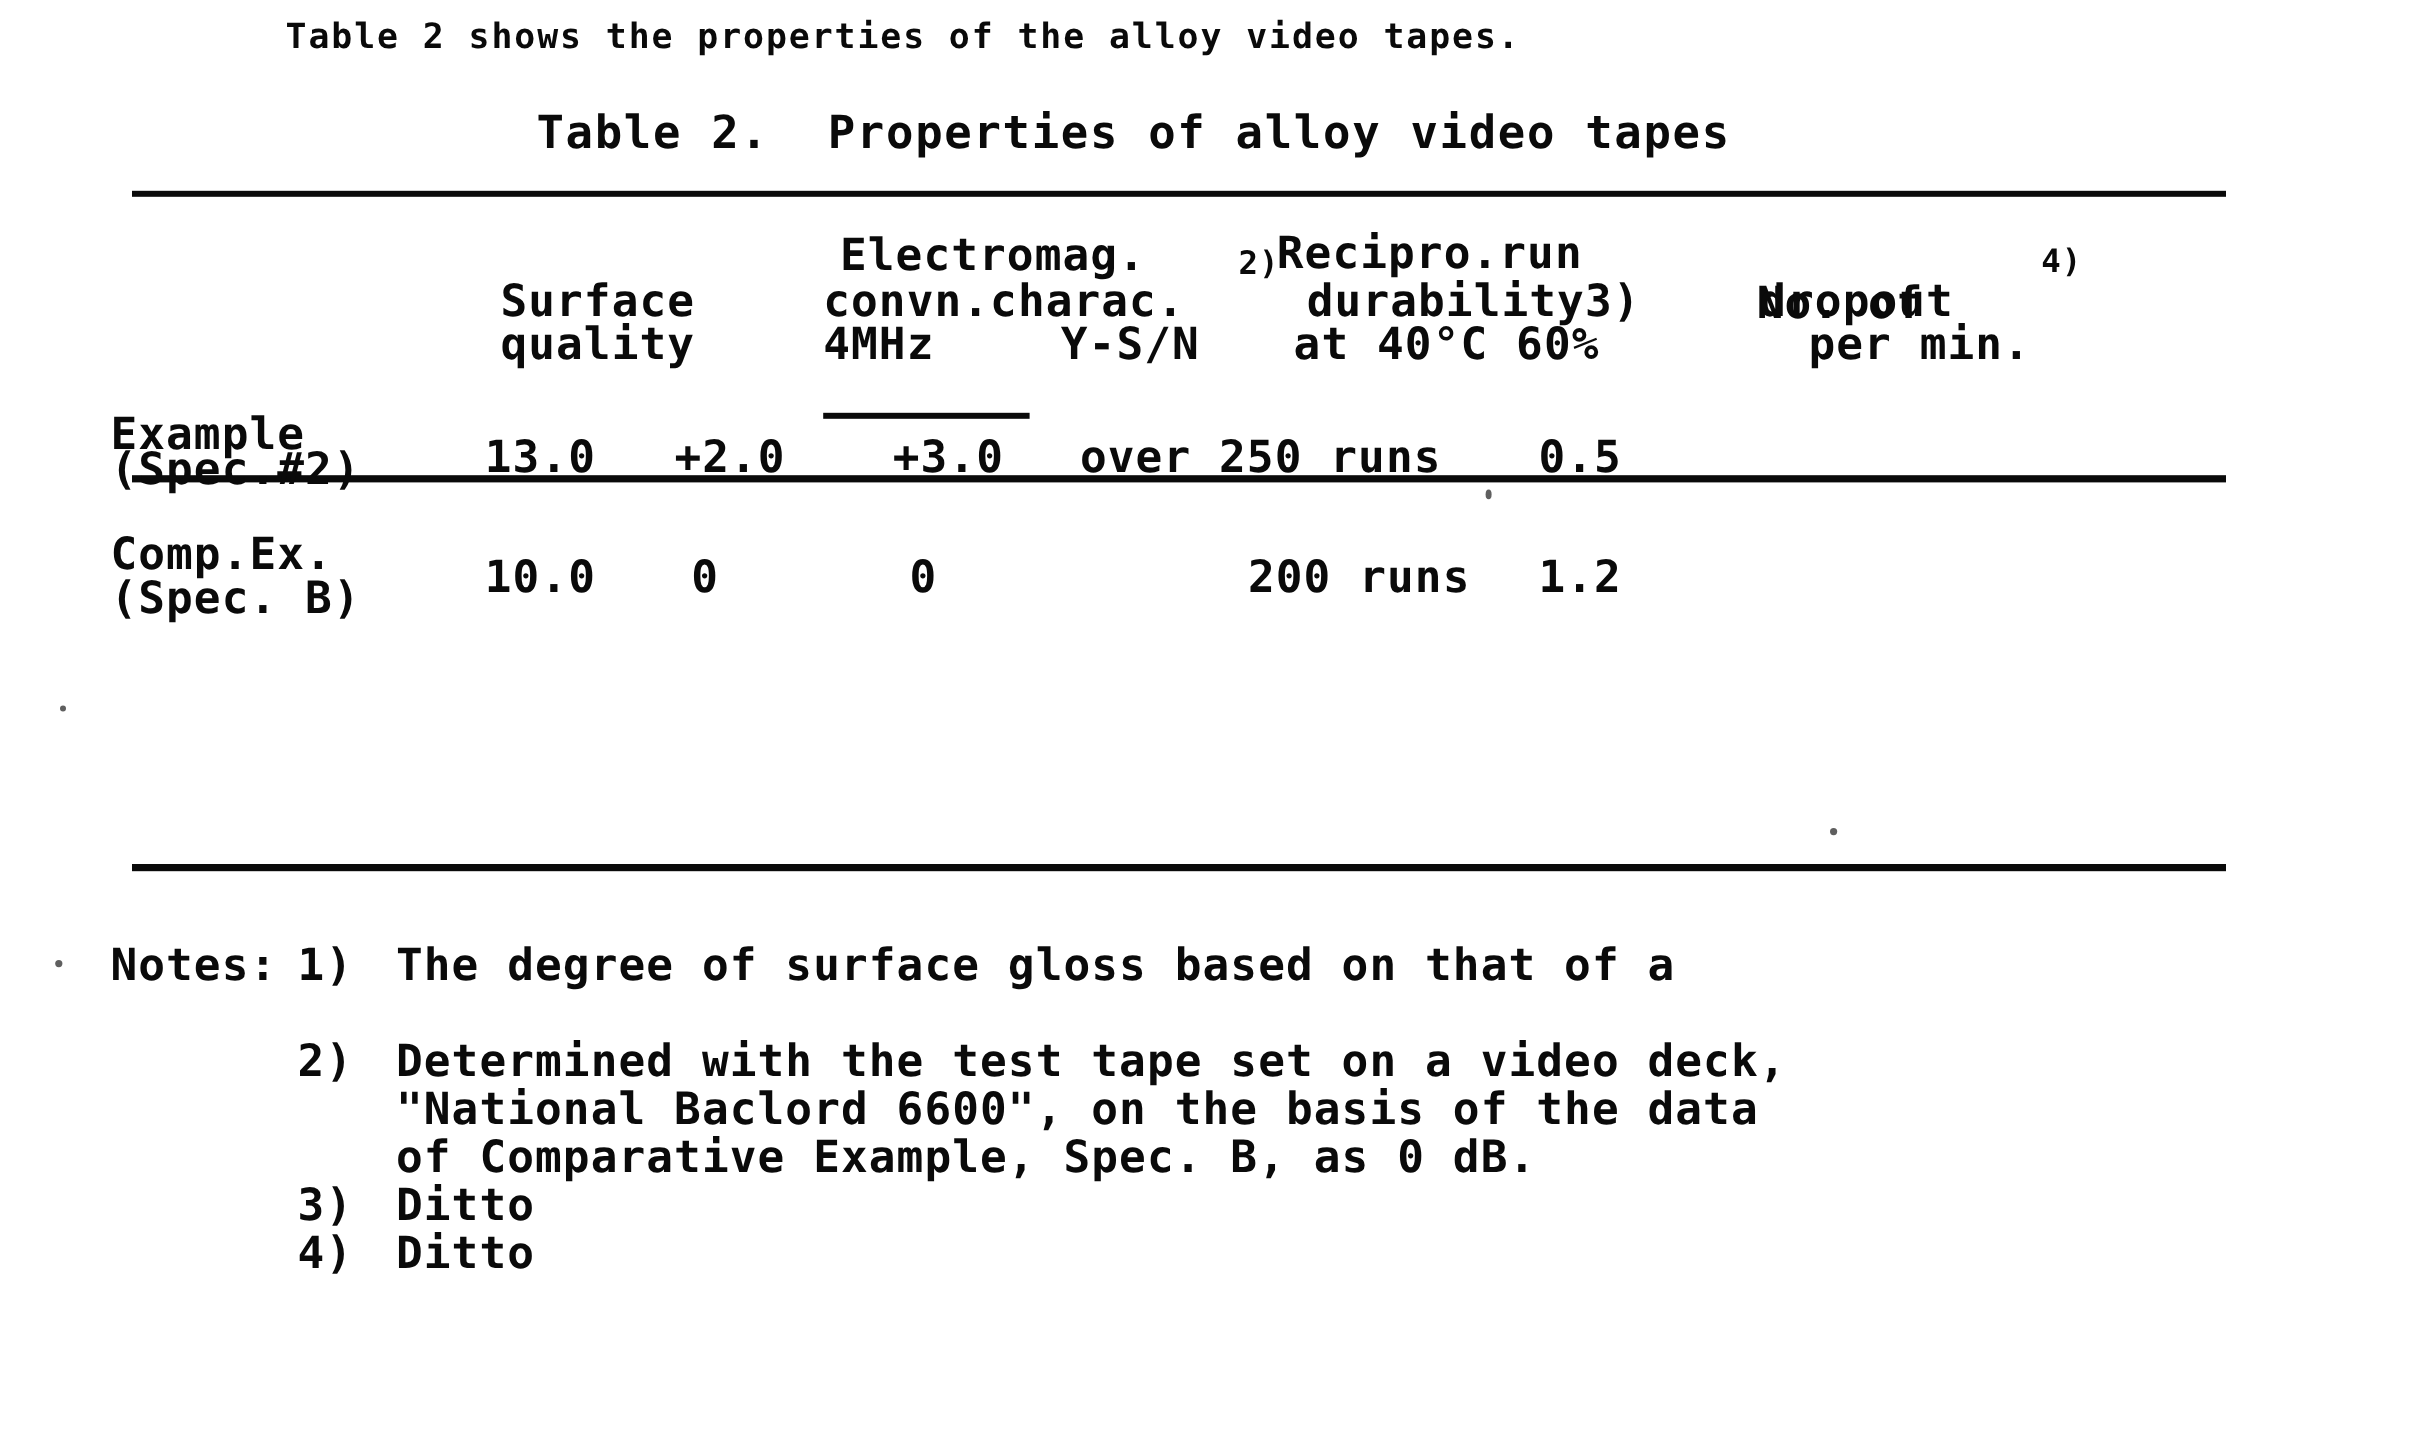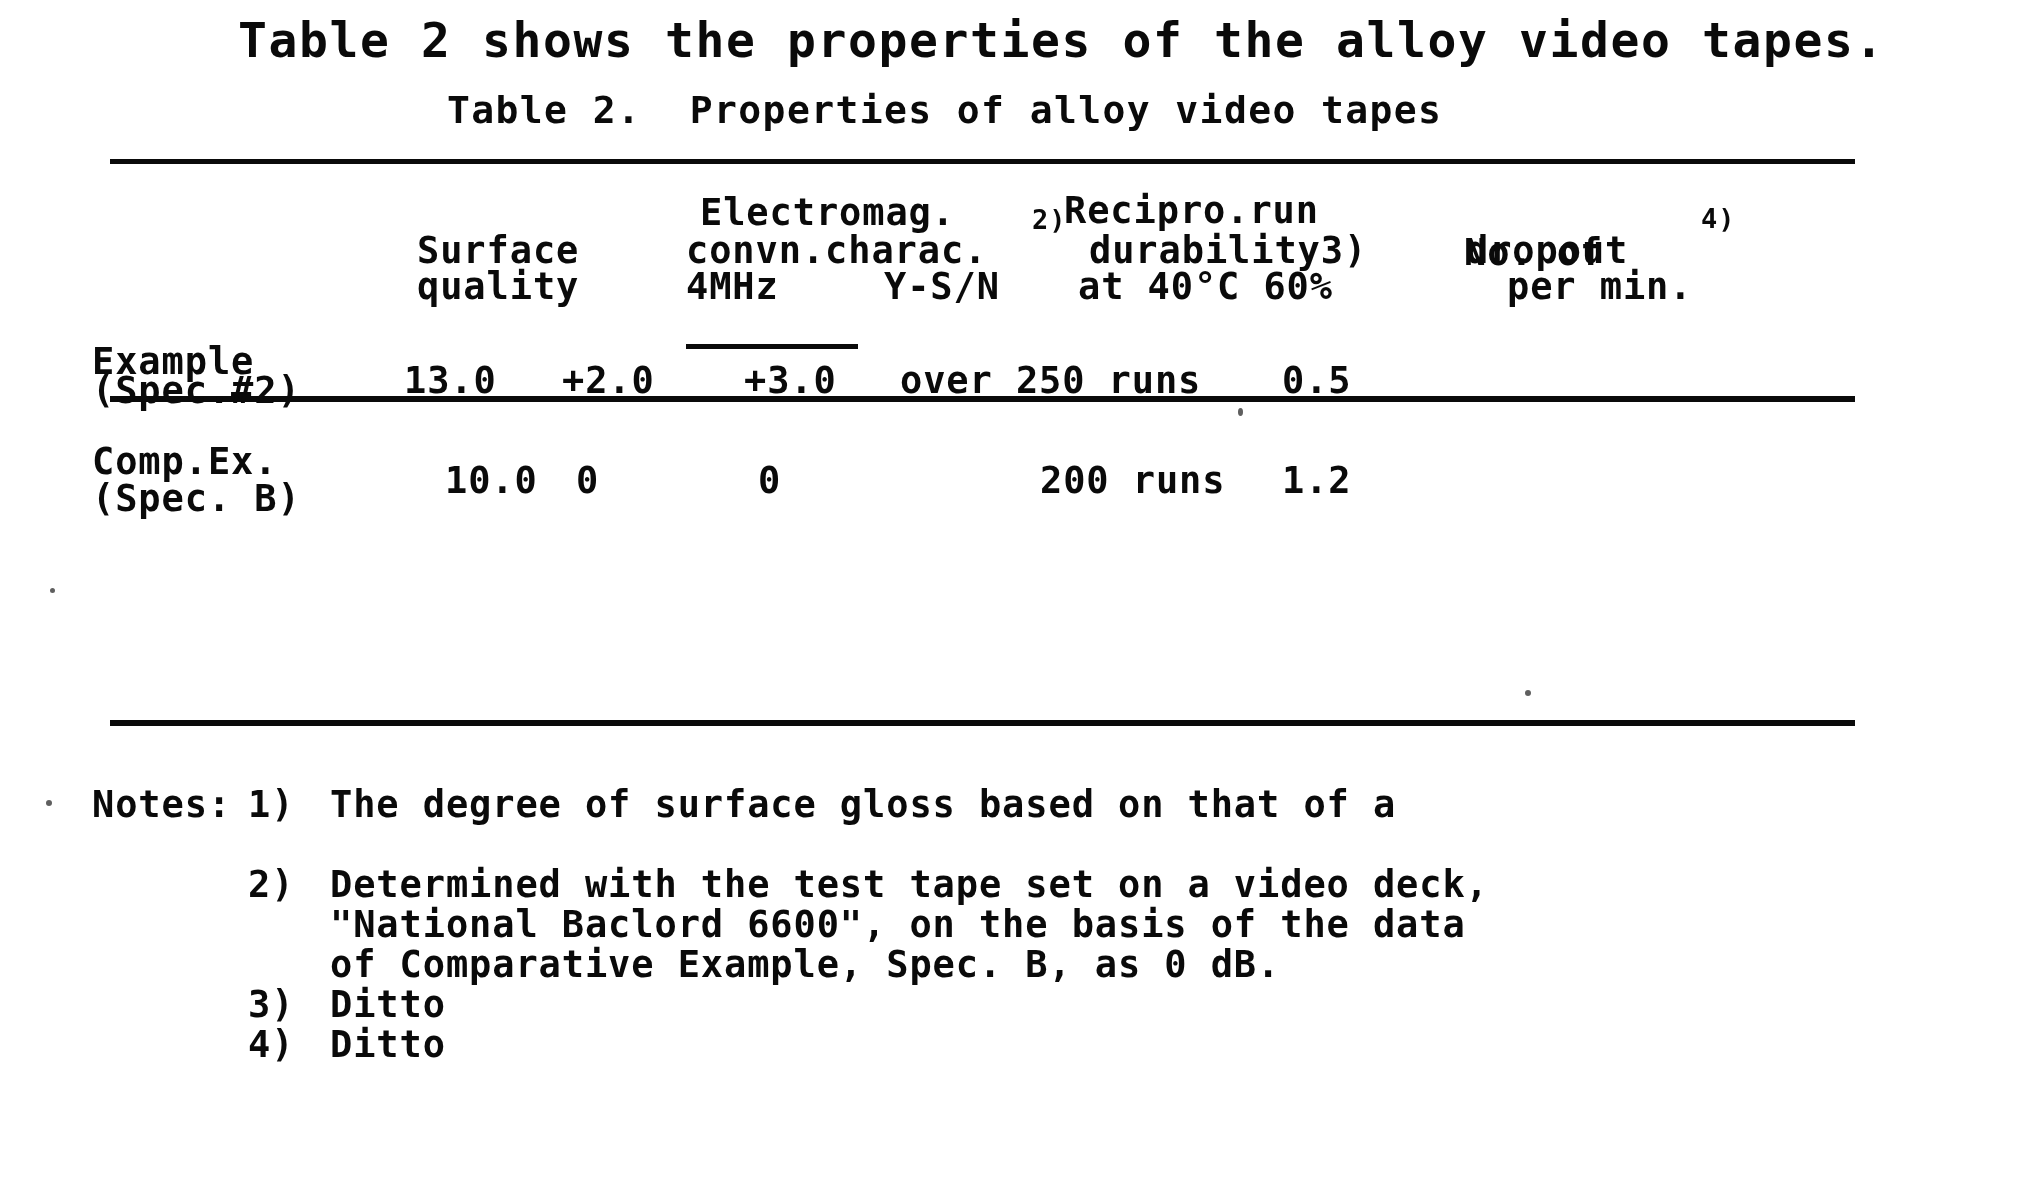--- a/index.html
+++ b/index.html
@@ -28,21 +28,21 @@
     font-weight: 700;
     letter-spacing: 0.5px;
     line-height: 1.0;
     color: #0a0a0a;
   }
 
   
   .intro {
     top: 16px;
     left: 238px;
-    font-size: 48px;
+    font-size: 29px;
     letter-spacing: 1.6px;
   }
   .caption {
     top: 91px;
     left: 447px;
     font-size: 38px;
     letter-spacing: 1.4px;
   }
 
   
@@ -85,21 +85,21 @@
   .r1-label1 { top: 343px; left: 92px; }
   .r1-label2 { top: 372px; left: 92px; }
   .r1-c1 { top: 362px; left: 404px; }
   .r1-c2 { top: 362px; left: 562px; }
   .r1-c3 { top: 362px; left: 744px; }
   .r1-c4 { top: 362px; left: 900px; }
   .r1-c5 { top: 362px; left: 1282px; text-align: right; }
 
   .r2-label1 { top: 443px; left: 92px; }
   .r2-label2 { top: 480px; left: 92px; }
-  .r2-c1 { top: 462px; left: 404px; margin-left: 41px; }
+  .r2-c1 { top: 462px; left: 404px; }
   .r2-c2 { top: 462px; left: 576px; }
   .r2-c3 { top: 462px; left: 758px; }
   .r2-c4 { top: 462px; left: 1040px; }
   .r2-c5 { top: 462px; left: 1282px; }
 
   
   .note {
     font-size: 37px;
     letter-spacing: 0.9px;
   }

